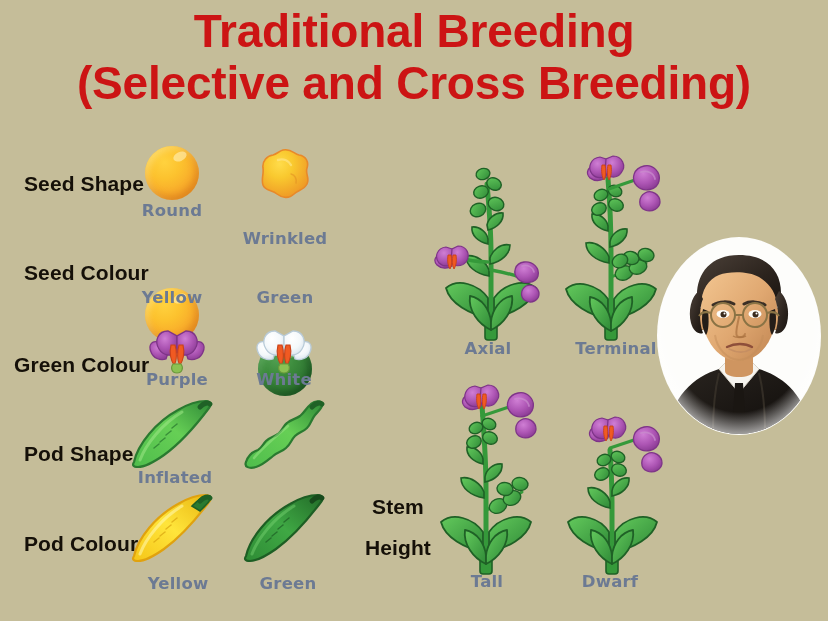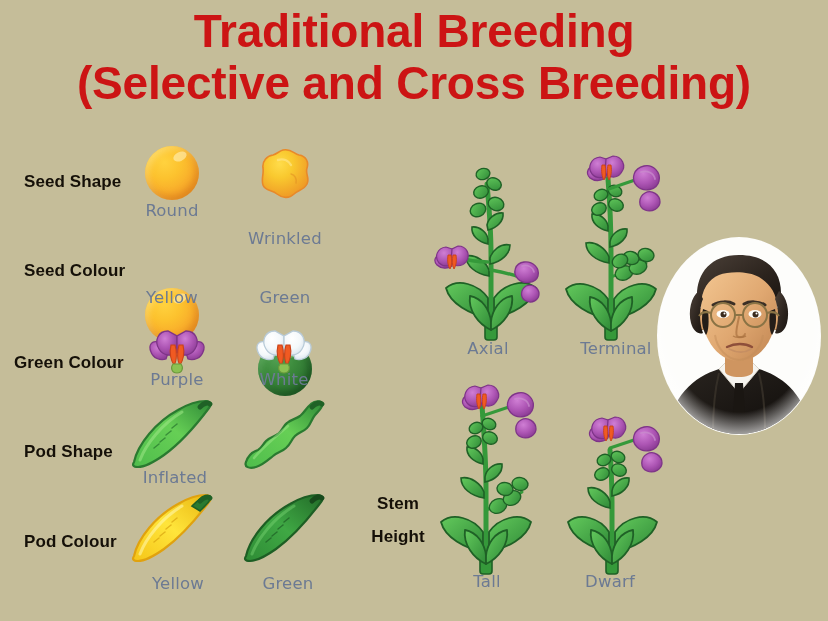--- a/index.html
+++ b/index.html
@@ -32,38 +32,39 @@
     letter-spacing: -0.2px;
     font-family: "Liberation Sans", sans-serif;
     white-space: nowrap;
   }
 
   
   .trait-label {
     position: absolute;
     color: #151008;
     font-weight: bold;
-    font-size: 17px;
+    font-size: 21px;
     font-family: "Liberation Sans", sans-serif;
     white-space: nowrap;
     letter-spacing: 0.1px;
   }
   .trait-label.stacked {
     text-align: center;
     line-height: 1.95;
     white-space: normal;
   }
   .value-label {
     position: absolute;
     color: #6c7a93;
     font-size: 16.5px;
     font-family: "DejaVu Sans", sans-serif;
     white-space: nowrap;
     text-align: center;
     letter-spacing: 0.2px;
+    font-weight: bold;
   }
 
   
   .art { position: absolute; }
 
   
   .seed-round {
     border-radius: 50%;
     background:
       radial-gradient(circle at 36% 30%, #ffd23f 0%, #fcc22e 32%, #f7a62a 68%, #ef8e24 100%);

